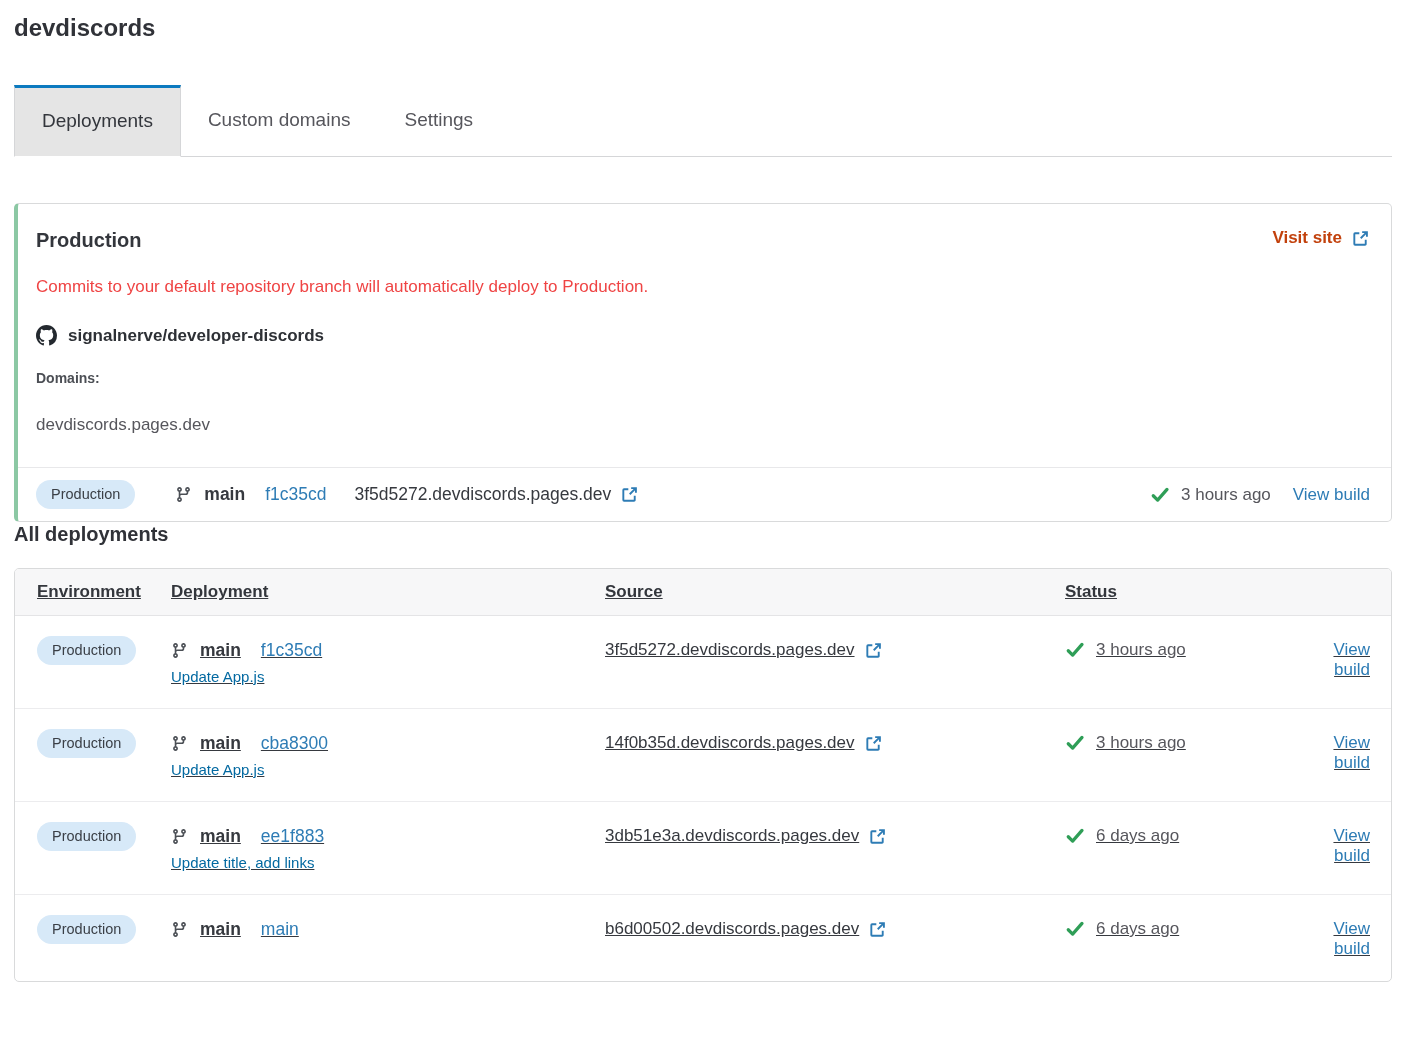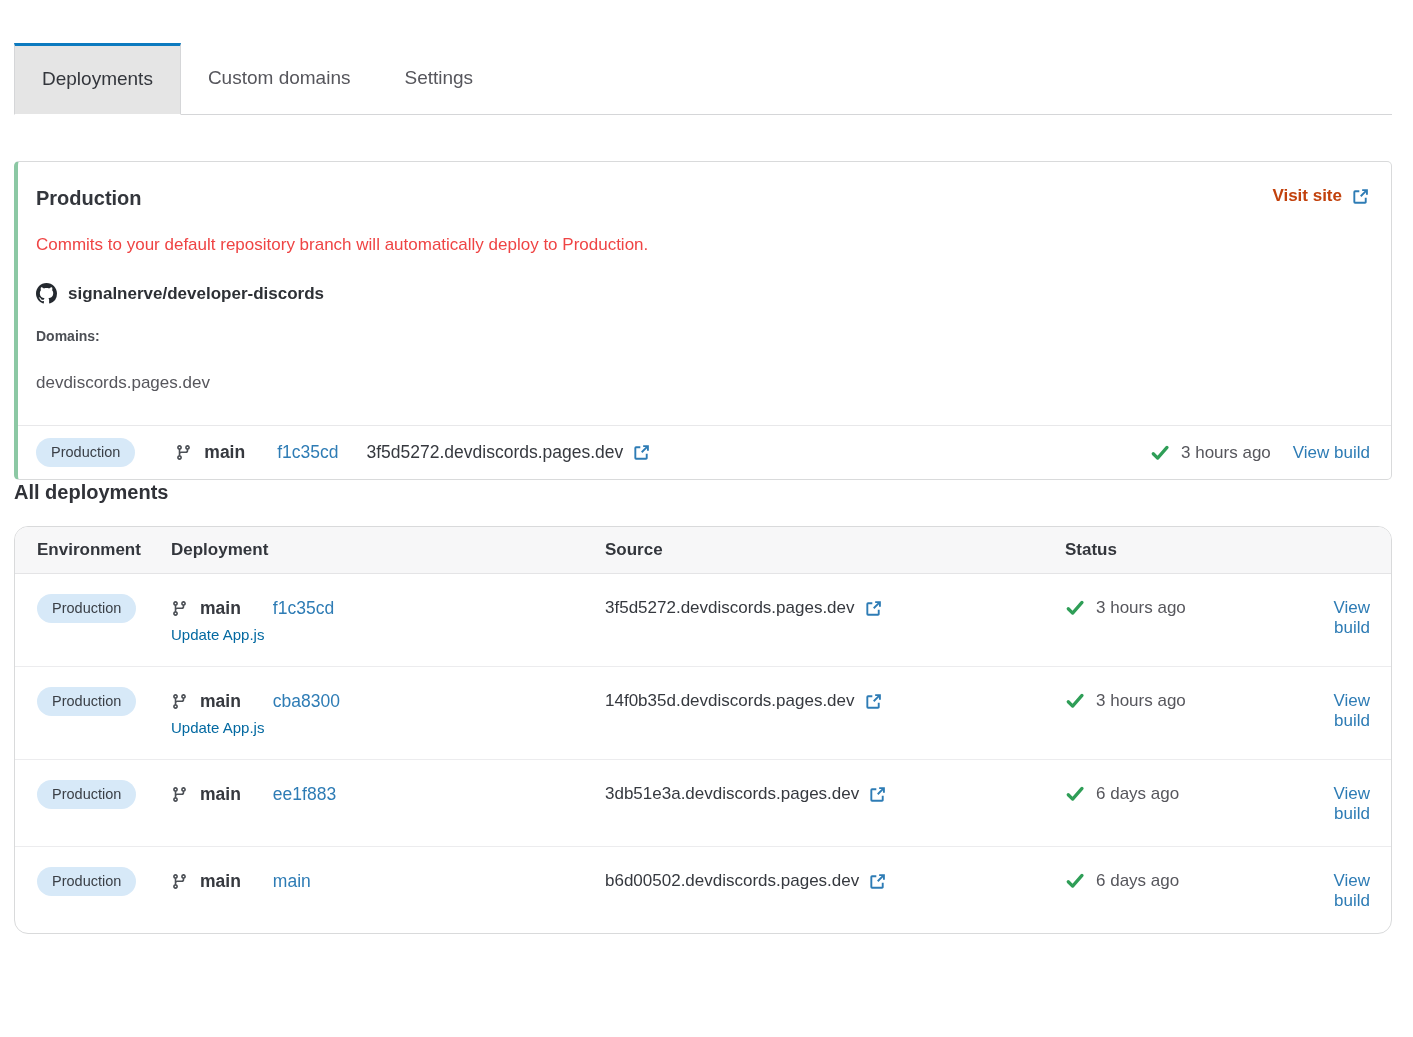--- a/index.html
+++ b/index.html
@@ -39,29 +39,29 @@
   .domains-label { font-size:14px; font-weight:700; color:#4c4f55; }
   .domains-value { font-size:17px; color:#56565c; }
 
   .prod-row { border-top:1px solid #e8e8ea; padding:12px 21px 12px 18px; display:flex; align-items:center; }
   .badge {
     display:inline-block; background:#d7e9f8; color:#3a3f46;
     font-size:14.5px; line-height:19px; padding:5px 15px; border-radius:15px; white-space:nowrap;
   }
   .src-inline { display:flex; align-items:center; margin-left:40px; }
   .branch-name { font-weight:700; margin-left:12px; font-size:17.5px; }
-  .commit-link { color:#2e7cb5; margin-left:32px; font-size:17.5px; cursor:pointer; }
+  .commit-link { color:#2e7cb5; margin-left:20px; font-size:17.5px; cursor:pointer; }
   .dep-url { display:flex; align-items:center; gap:9px; margin-left:28px; font-size:17.5px; cursor:pointer; }
   .right-cluster { margin-left:auto; display:flex; align-items:center; }
   .status-time { color:#56565c; margin-left:11px; }
   .view-build { color:#2e7cb5; margin-left:22px; cursor:pointer; }
 
   
   .section-title { font-size:20px; font-weight:700; color:#303238; line-height:25px; }
-  .table { margin-top:21px; border:1px solid #d9dadb; border-radius:14px; overflow:hidden; }
+  .table { margin-top:21px; border:1px solid #d9dadb; border-radius:5px; overflow:hidden;text-decoration:underline; }
   .t-head {
     display:grid; grid-template-columns:134px 434px 460px 1fr;
     background:#f7f7f8; padding:13px 21px 13px 22px;
     font-weight:700; font-size:17px; color:#33363c;
     border-bottom:1px solid #e4e4e6; line-height:20px;
   }
   .t-row {
     display:grid; grid-template-columns:134px 434px 460px 230px 1fr;
     padding:20px 21px 22px 22px; align-items:start;
   }
@@ -92,20 +92,21 @@
         <path d="M2.6 8.6l3.5 3.5 7.5-8.6" fill="none" stroke="#2f9e57" stroke-width="2.6" stroke-linecap="round" stroke-linejoin="round"></path>
       </g>
     <g id="i-github">
         <path fill="#24292f" d="M8 0C3.58 0 0 3.58 0 8c0 3.54 2.29 6.53 5.47 7.59.4.07.55-.17.55-.38 0-.19-.01-.82-.01-1.49-2.01.37-2.53-.49-2.69-.94-.09-.23-.48-.94-.82-1.13-.28-.15-.68-.52-.01-.53.63-.01 1.08.58 1.23.82.72 1.21 1.87.87 2.33.66.07-.52.28-.87.51-1.07-1.78-.2-3.64-.89-3.64-3.95 0-.87.31-1.59.82-2.15-.08-.2-.36-1.02.08-2.12 0 0 .67-.21 2.2.82.64-.18 1.32-.27 2-.27s1.36.09 2 .27c1.53-1.04 2.2-.82 2.2-.82.44 1.1.16 1.92.08 2.12.51.56.82 1.27.82 2.15 0 3.07-1.87 3.75-3.65 3.95.29.25.54.73.54 1.48 0 1.07-.01 1.93-.01 2.2 0 .21.15.46.55.38A8.01 8.01 0 0 0 16 8c0-4.42-3.58-8-8-8z"></path>
       </g>
   </defs>
 </svg>
 
 <div class="main">
 
+  <h1 class="page-title">devdiscords</h1>
 
   <div class="tabs">
 
       <div class="tab active">Deployments</div>
 
       <div class="tab">Custom domains</div>
 
       <div class="tab">Settings</div>
 
   </div>
@@ -255,20 +256,21 @@
         <div class="cell-top">
           <div class="src-line">
             <span class="icon">
               <svg width="17" height="17" viewBox="0 0 16 16">
                 <use href="#i-branch"></use>
               </svg>
             </span>
             <span class="branch-name">main</span>
             <span class="commit-link">ee1f883</span>
           </div>
+          <div class="commit-msg">Update title, add links</div>
         </div>
         <div class="cell-top dep-cell">
           <span>3db51e3a.devdiscords.pages.dev</span>
           <span class="icon">
             <svg width="19" height="19" viewBox="0 0 16 16">
               <use href="#i-ext"></use>
             </svg>
           </span>
         </div>
         <div class="cell-top status-cell">

